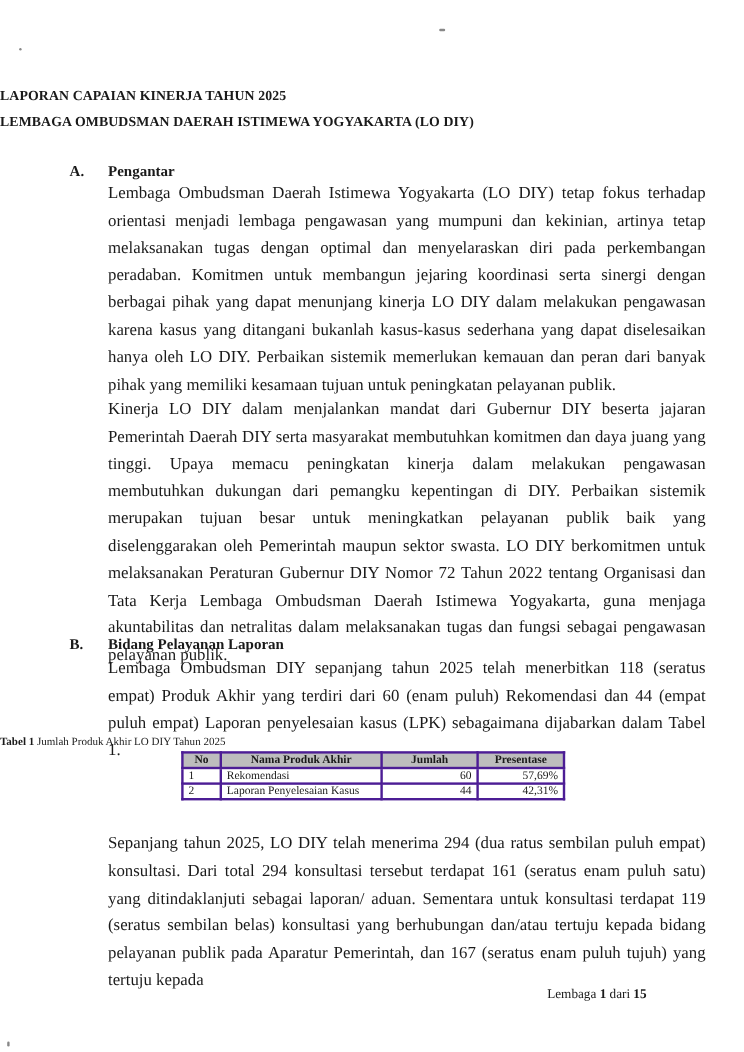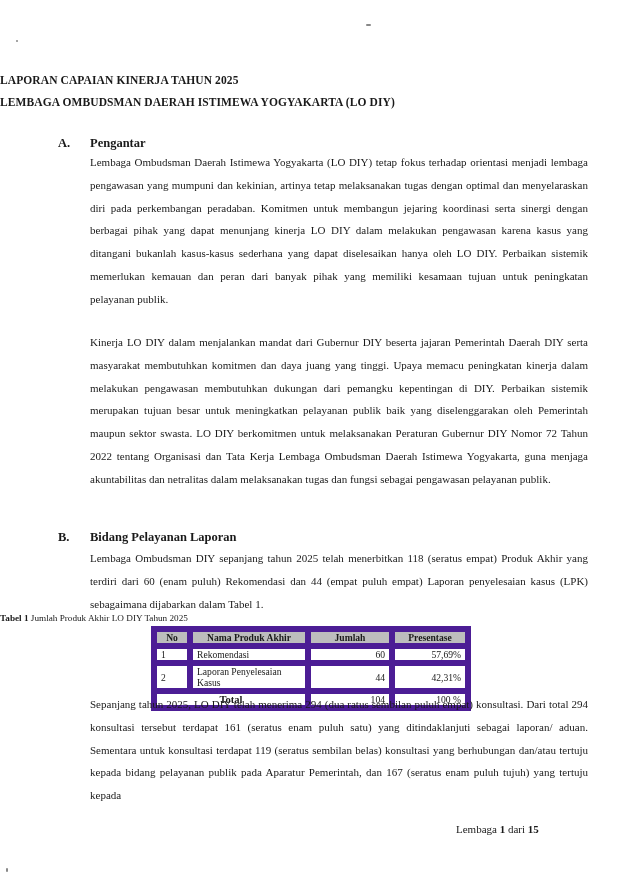--- a/index.html
+++ b/index.html
@@ -15,33 +15,33 @@
   .title {
     position: absolute; left: 0; width: 620px; text-align: left;
     font-weight: bold; font-size: 11.5px; letter-spacing: 0.1px;
   }
   .section-head {
     position: absolute; left: 58px; font-weight: bold; font-size: 12.5px;
   }
   .section-head .letter { display: inline-block; width: 32px; }
   .para {
     position: absolute; left: 90px; width: 498px;
-    font-size: 11px; line-height: 22.8px; text-align: justify;
+    font-size: 14px; line-height: 22.8px; text-align: justify;
   }
   .table-caption {
     position: absolute; left: 0; width: 620px; text-align: left;
     font-size: 9.2px; top: 613px;
   }
   .table-caption b { font-weight: bold; }
   table.prod {
     position: absolute; left: 151px; top: 626px; width: 320px;
     border-collapse: collapse; font-size: 9.6px;
   }
   table.prod th, table.prod td {
-    border: 6px solid #4c1d95; padding: 0 4px; height: 11px; line-height: 11px;
+    border: 2px solid #4c1d95; padding: 0 4px; height: 11px; line-height: 11px;
   }
   table.prod th { background: #bdbdbd; font-weight: bold; text-align: center; }
   table.prod td.c { text-align: right; }
   table.prod td.tot { text-align: center; font-weight: bold; font-size: 10.5px; }
   .footer {
     position: absolute; left: 456px; top: 823px; font-size: 11px;
   }
   .footer b { font-weight: bold; }
 </style>
 </head>
@@ -84,25 +84,20 @@
       <td>Rekomendasi</td>
       <td class="c">60</td>
       <td class="c">57,69%</td>
     </tr>
     <tr>
       <td>2</td>
       <td>Laporan Penyelesaian Kasus</td>
       <td class="c">44</td>
       <td class="c">42,31%</td>
     </tr>
-    <tr>
-      <td colspan="2" class="tot">Total</td>
-      <td class="c">104</td>
-      <td class="c">100 %</td>
-    </tr>
   </tbody>
 </table>
 
 <div class="para" style="top:693px;">Sepanjang tahun 2025, LO DIY telah menerima 294 (dua ratus sembilan puluh empat) konsultasi. Dari total 294 konsultasi tersebut terdapat 161 (seratus enam puluh satu) yang ditindaklanjuti sebagai laporan/ aduan. Sementara untuk konsultasi terdapat 119 (seratus sembilan belas) konsultasi yang berhubungan dan/atau tertuju kepada bidang pelayanan publik pada Aparatur Pemerintah, dan 167 (seratus enam puluh tujuh) yang tertuju kepada</div>
 
 <div class="footer">
   <span>Lembaga </span><b>1</b><span> dari </span><b>15</b>
 </div>
 
 </body></html>

